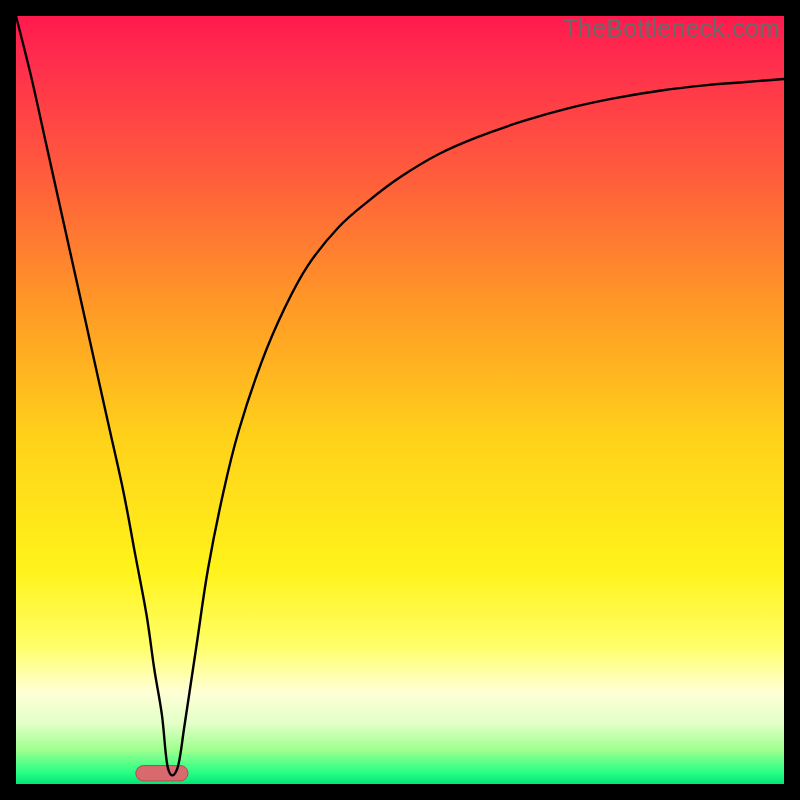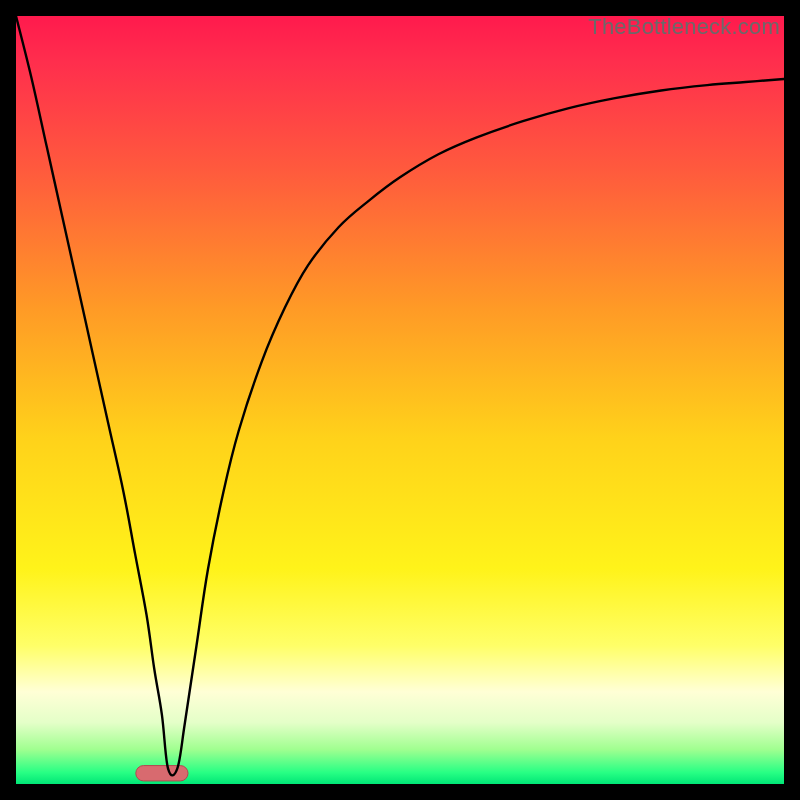--- a/index.html
+++ b/index.html
@@ -22,21 +22,21 @@
     left: 16px;
     top: 16px;
     width: 768px;
     height: 768px;
   }
   .watermark {
     position: absolute;
     top: 14px;
     right: 20px;
     color: #6a6a6a;
-    font-size: 22px;
+    font-size: 25px;
     font-weight: 500;
     letter-spacing: 0.2px;
     z-index: 5;
     user-select: none;
   }
   svg { display: block; }
 </style>
 </head>
 <body>
 

